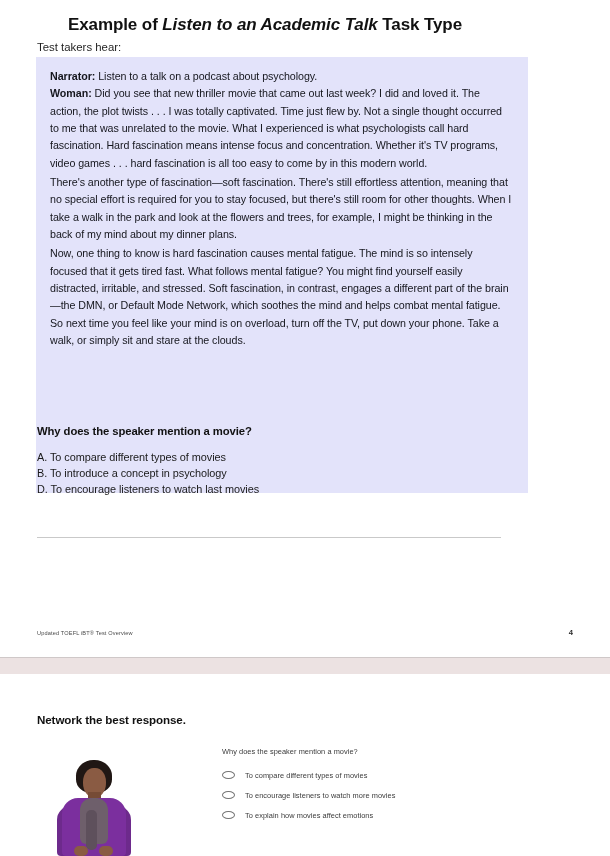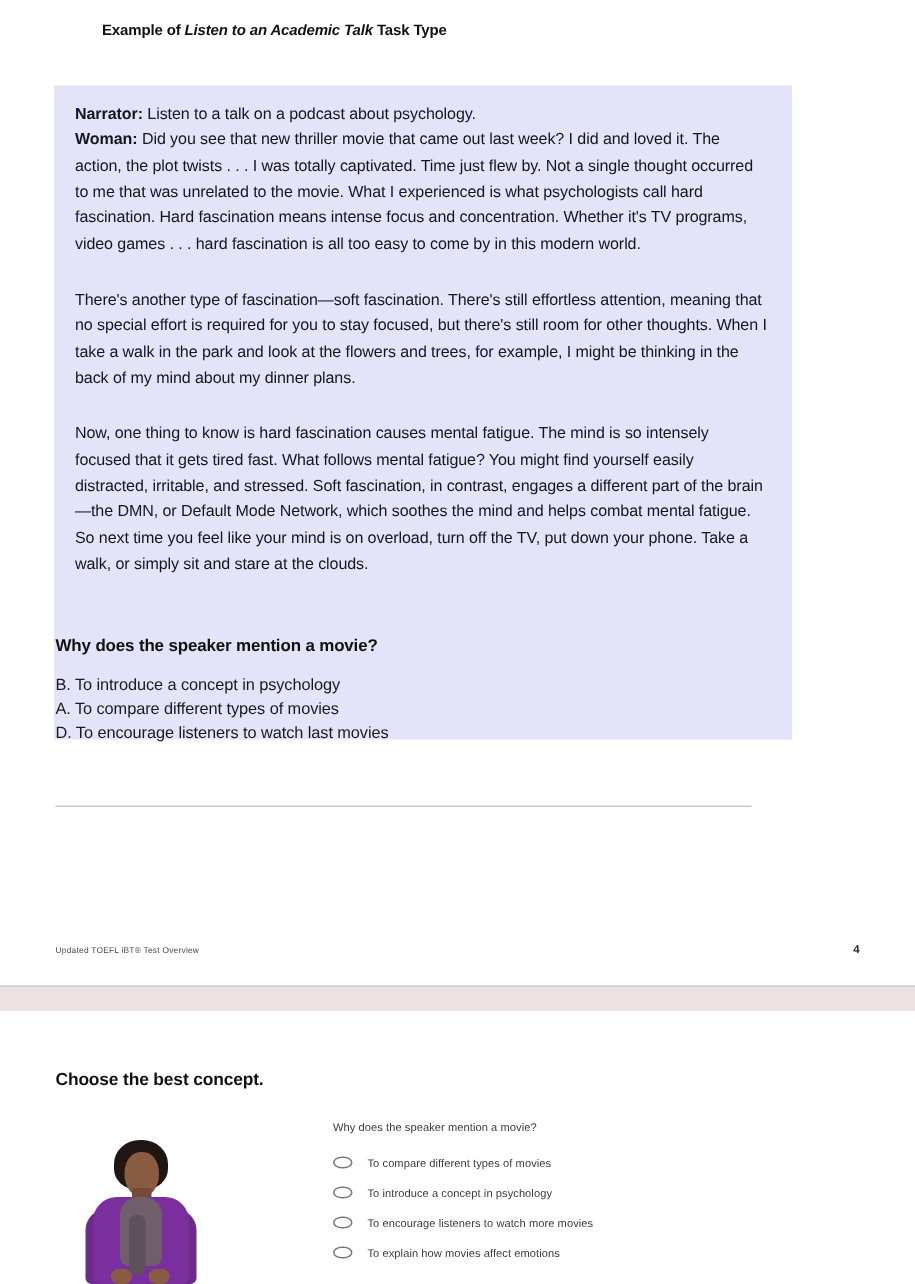--- a/index.html
+++ b/index.html
@@ -24,21 +24,21 @@
   .doc-page {
     position: absolute;
     top: 0; left: 0;
     width: 610px;
     height: 648px;
     background: #ffffff;
     padding: 14px 37px 0 37px;
   }
 
   .heading {
-    font-size: 10px;
+    font-size: 17px;
     font-weight: bold;
     letter-spacing: -0.1px;
     line-height: 1.3;
     color: #111111;
     padding-left: 31px;
   }
   .heading em {
     font-style: italic;
   }
 
@@ -61,21 +61,21 @@
   }
 
   .transcript-par {
     font-size: 10.7px;
     line-height: 1.62;
     color: #15161d;
     letter-spacing: -0.05px;
     text-align: left;
   }
   .transcript-par + .transcript-par {
-    margin-top: 20px;
+    margin-top: 2px;
   }
   .speaker {
     font-weight: bold;
   }
 
   
   .question-block {
     position: absolute;
     left: 37px;
     top: 425px;
@@ -284,51 +284,52 @@
 </style>
 </head>
 <body>
 
 <div class="page">
 
   <div class="doc-page">
 
     <div class="heading"><span>Example of </span><em>Listen to an Academic Talk</em><span> Task Type</span></div>
 
+    <div class="subheading">Test takers hear:</div>
   </div>
 
   <div class="transcript-box">
     <div class="transcript-par"><span class="speaker">Narrator:</span><span> Listen to a talk on a podcast about psychology.</span><br><span class="speaker">Woman:</span><span> Did you see that new thriller movie that came out last week? I did and loved it. The action, the plot twists . . . I was totally captivated. Time just flew by. Not a single thought occurred to me that was unrelated to the movie. What I experienced is what psychologists call hard fascination. Hard fascination means intense focus and concentration. Whether it's TV programs, video games . . . hard fascination is all too easy to come by in this modern world.</span></div>
 
     <div class="transcript-par">There's another type of fascination—soft fascination. There's still effortless attention, meaning that no special effort is required for you to stay focused, but there's still room for other thoughts. When I take a walk in the park and look at the flowers and trees, for example, I might be thinking in the back of my mind about my dinner plans.</div>
 
     <div class="transcript-par">Now, one thing to know is hard fascination causes mental fatigue. The mind is so intensely focused that it gets tired fast. What follows mental fatigue? You might find yourself easily distracted, irritable, and stressed. Soft fascination, in contrast, engages a different part of the brain—the DMN, or Default Mode Network, which soothes the mind and helps combat mental fatigue. So next time you feel like your mind is on overload, turn off the TV, put down your phone. Take a walk, or simply sit and stare at the clouds.</div>
   </div>
 
   <div class="question-block">
     <div class="question-prompt">Why does the speaker mention a movie?</div>
     <div class="option-list">
+      <div class="option-row">A. To compare different types of movies</div>
       <div class="option-row">B. To introduce a concept in psychology</div>
-      <div class="option-row">A. To compare different types of movies</div>
       <div class="option-row">D. To encourage listeners to watch last movies</div>
     </div>
   </div>
 
   <div class="divider"></div>
 
   <div class="doc-footer">
     <div class="footer-text">Updated TOEFL iBT® Test Overview</div>
     <div class="footer-page">4</div>
   </div>
 
   <div class="page-band"></div>
 
   <div class="screen-page">
 
-    <div class="screen-heading">Choose the best concept.</div>
+    <div class="screen-heading">Network the best response.</div>
 
     <div class="photo-frame">
       <div class="photo-inner">
         <div class="ph-hair"></div>
         <div class="ph-face"></div>
         <div class="ph-neck"></div>
         <div class="ph-shoulder-l"></div>
         <div class="ph-shoulder-r"></div>
         <div class="ph-torso"></div>
         <div class="ph-scarf"></div>
@@ -340,24 +341,20 @@
 
     <div class="screen-question">Why does the speaker mention a movie?</div>
 
     <div class="radio-list">
       <div class="radio-row">
         <span class="radio-oval"></span>
         <span class="radio-label">To compare different types of movies</span>
       </div>
       <div class="radio-row">
         <span class="radio-oval"></span>
-        <span class="radio-label">To introduce a concept in psychology</span>
-      </div>
-      <div class="radio-row">
-        <span class="radio-oval"></span>
         <span class="radio-label">To encourage listeners to watch more movies</span>
       </div>
       <div class="radio-row">
         <span class="radio-oval"></span>
         <span class="radio-label">To explain how movies affect emotions</span>
       </div>
     </div>
 
   </div>
 

